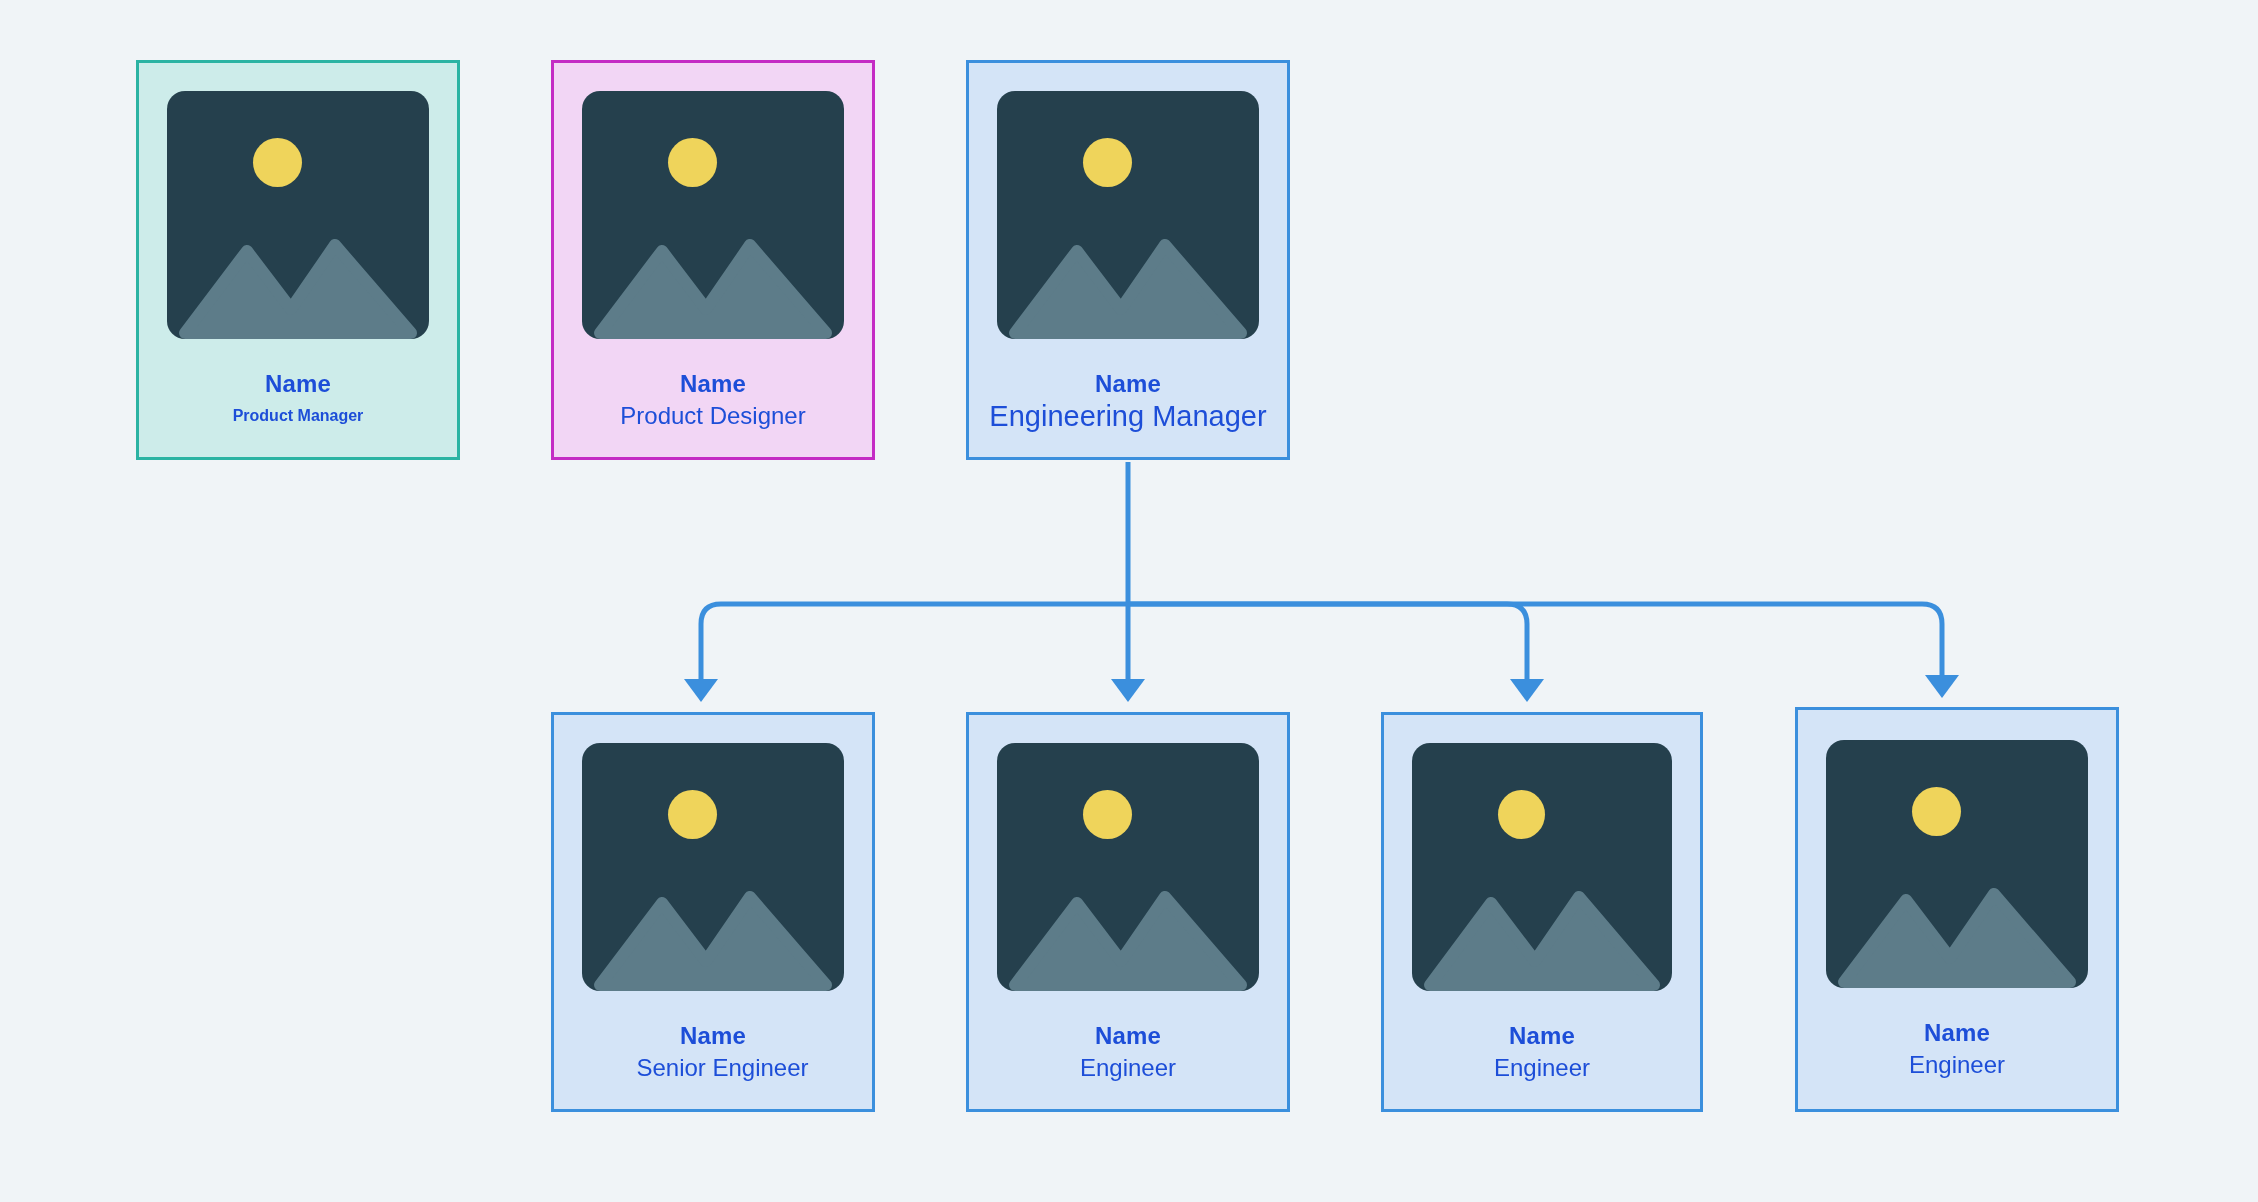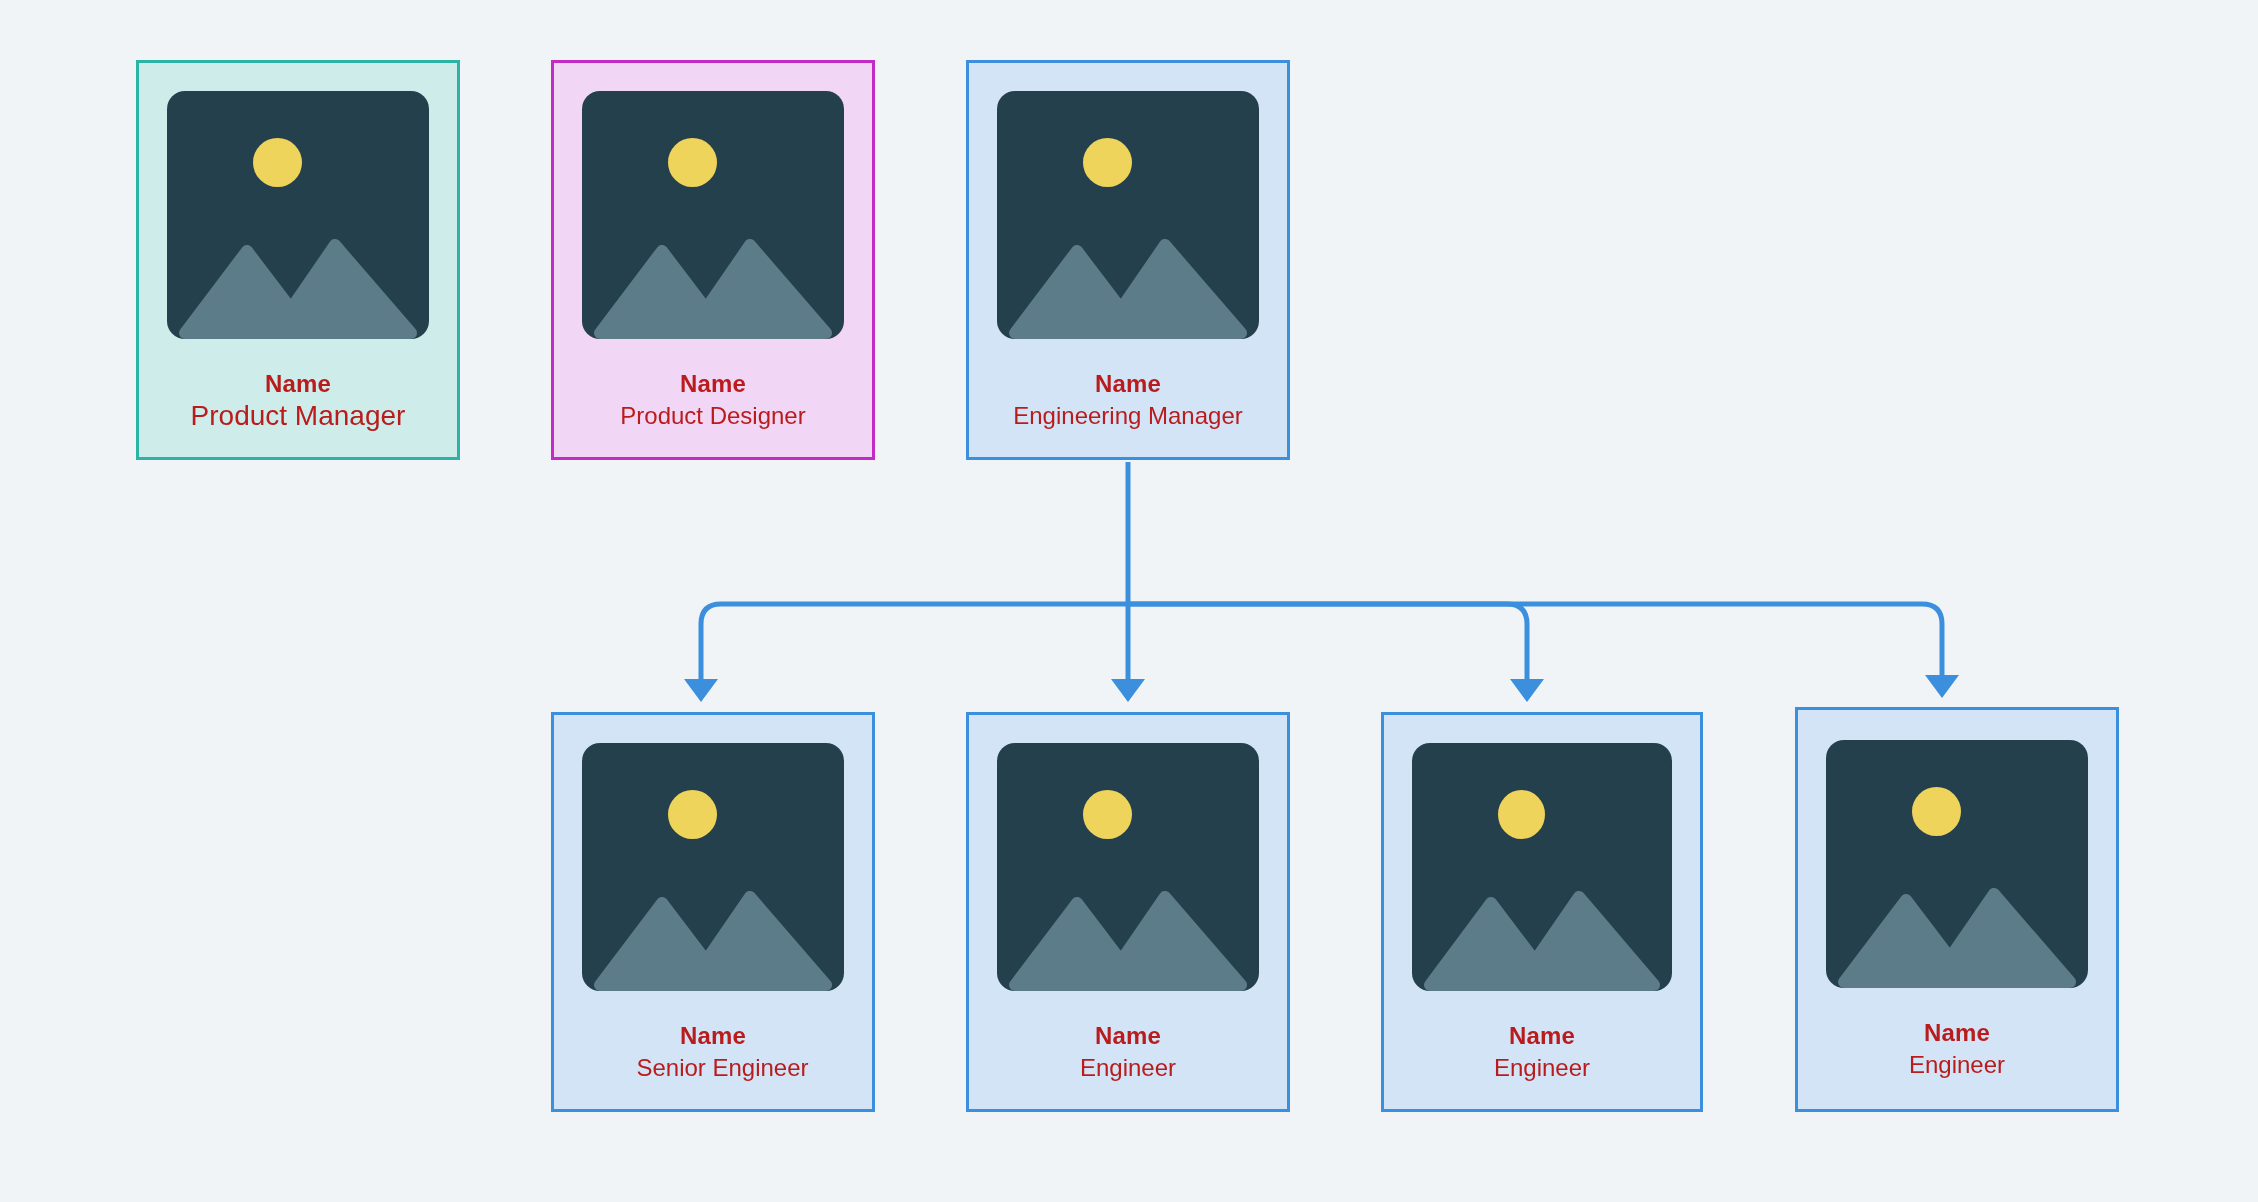--- a/index.html
+++ b/index.html
@@ -60,21 +60,21 @@
   .mountains {
     position: absolute;
     left: 0;
     bottom: 0;
     width: 100%;
   }
 
   .card-text {
     width: 100%;
     text-align: center;
-    color: #b91c1c;
+    color: #1d4ed8;
   }
 
   .card-name {
     font-weight: bold;
     letter-spacing: 0.1px;
   }
 
   .card-role {
     font-weight: normal;
   }
@@ -108,21 +108,21 @@
   <div class="card" style="left:136px; top:60px; width:324px; height:400px;
               border-color:#2bb3a3; background:#cdeceA;">
     <div class="card-photo" style="width:262px; height:248px; margin-top:28px;">
       <div class="sun" style="width:49px; height:49px; left:86px; top:47px;"></div>
       <svg class="mountains" viewBox="0 0 262 120" height="120" preserveAspectRatio="none">
         <path d="M 18 114 L 80 32 L 124 90 L 168 26 L 244 114 Z" fill="#5d7c89" stroke="#5d7c89" stroke-width="12" stroke-linejoin="round"></path>
       </svg>
     </div>
     <div class="card-text" style="margin-top:30px;">
       <div class="card-name" style="font-size:24px; line-height:30px;">Name</div>
-      <div class="card-role" style="font-size:28px; line-height:34px;">Product Manager</div>
+      <div class="card-role" style="font-size:16px; line-height:34px;font-weight:bold;">Product Manager</div>
     </div>
   </div>
 
   <div class="card" style="left:551px; top:60px; width:324px; height:400px;
               border-color:#c42bc4; background:#f2d6f5;">
     <div class="card-photo" style="width:262px; height:248px; margin-top:28px;">
       <div class="sun" style="width:49px; height:49px; left:86px; top:47px;"></div>
       <svg class="mountains" viewBox="0 0 262 120" height="120" preserveAspectRatio="none">
         <path d="M 18 114 L 80 32 L 124 90 L 168 26 L 244 114 Z" fill="#5d7c89" stroke="#5d7c89" stroke-width="12" stroke-linejoin="round"></path>
       </svg>
@@ -136,21 +136,21 @@
   <div class="card" style="left:966px; top:60px; width:324px; height:400px;
               border-color:#3b8fdd; background:#d4e4f7;">
     <div class="card-photo" style="width:262px; height:248px; margin-top:28px;">
       <div class="sun" style="width:49px; height:49px; left:86px; top:47px;"></div>
       <svg class="mountains" viewBox="0 0 262 120" height="120" preserveAspectRatio="none">
         <path d="M 18 114 L 80 32 L 124 90 L 168 26 L 244 114 Z" fill="#5d7c89" stroke="#5d7c89" stroke-width="12" stroke-linejoin="round"></path>
       </svg>
     </div>
     <div class="card-text" style="margin-top:30px;">
       <div class="card-name" style="font-size:24px; line-height:30px;">Name</div>
-      <div class="card-role" style="font-size:24px; line-height:34px;">Engineering Manager</div>
+      <div class="card-role" style="font-size:29px; line-height:34px;">Engineering Manager</div>
     </div>
   </div>
 
   <div class="card" style="left:551px; top:712px; width:324px; height:400px;
               border-color:#3b8fdd; background:#d4e4f7;">
     <div class="card-photo" style="width:262px; height:248px; margin-top:28px;">
       <div class="sun" style="width:49px; height:49px; left:86px; top:47px;"></div>
       <svg class="mountains" viewBox="0 0 262 120" height="120" preserveAspectRatio="none">
         <path d="M 18 114 L 80 32 L 124 90 L 168 26 L 244 114 Z" fill="#5d7c89" stroke="#5d7c89" stroke-width="12" stroke-linejoin="round"></path>
       </svg>

